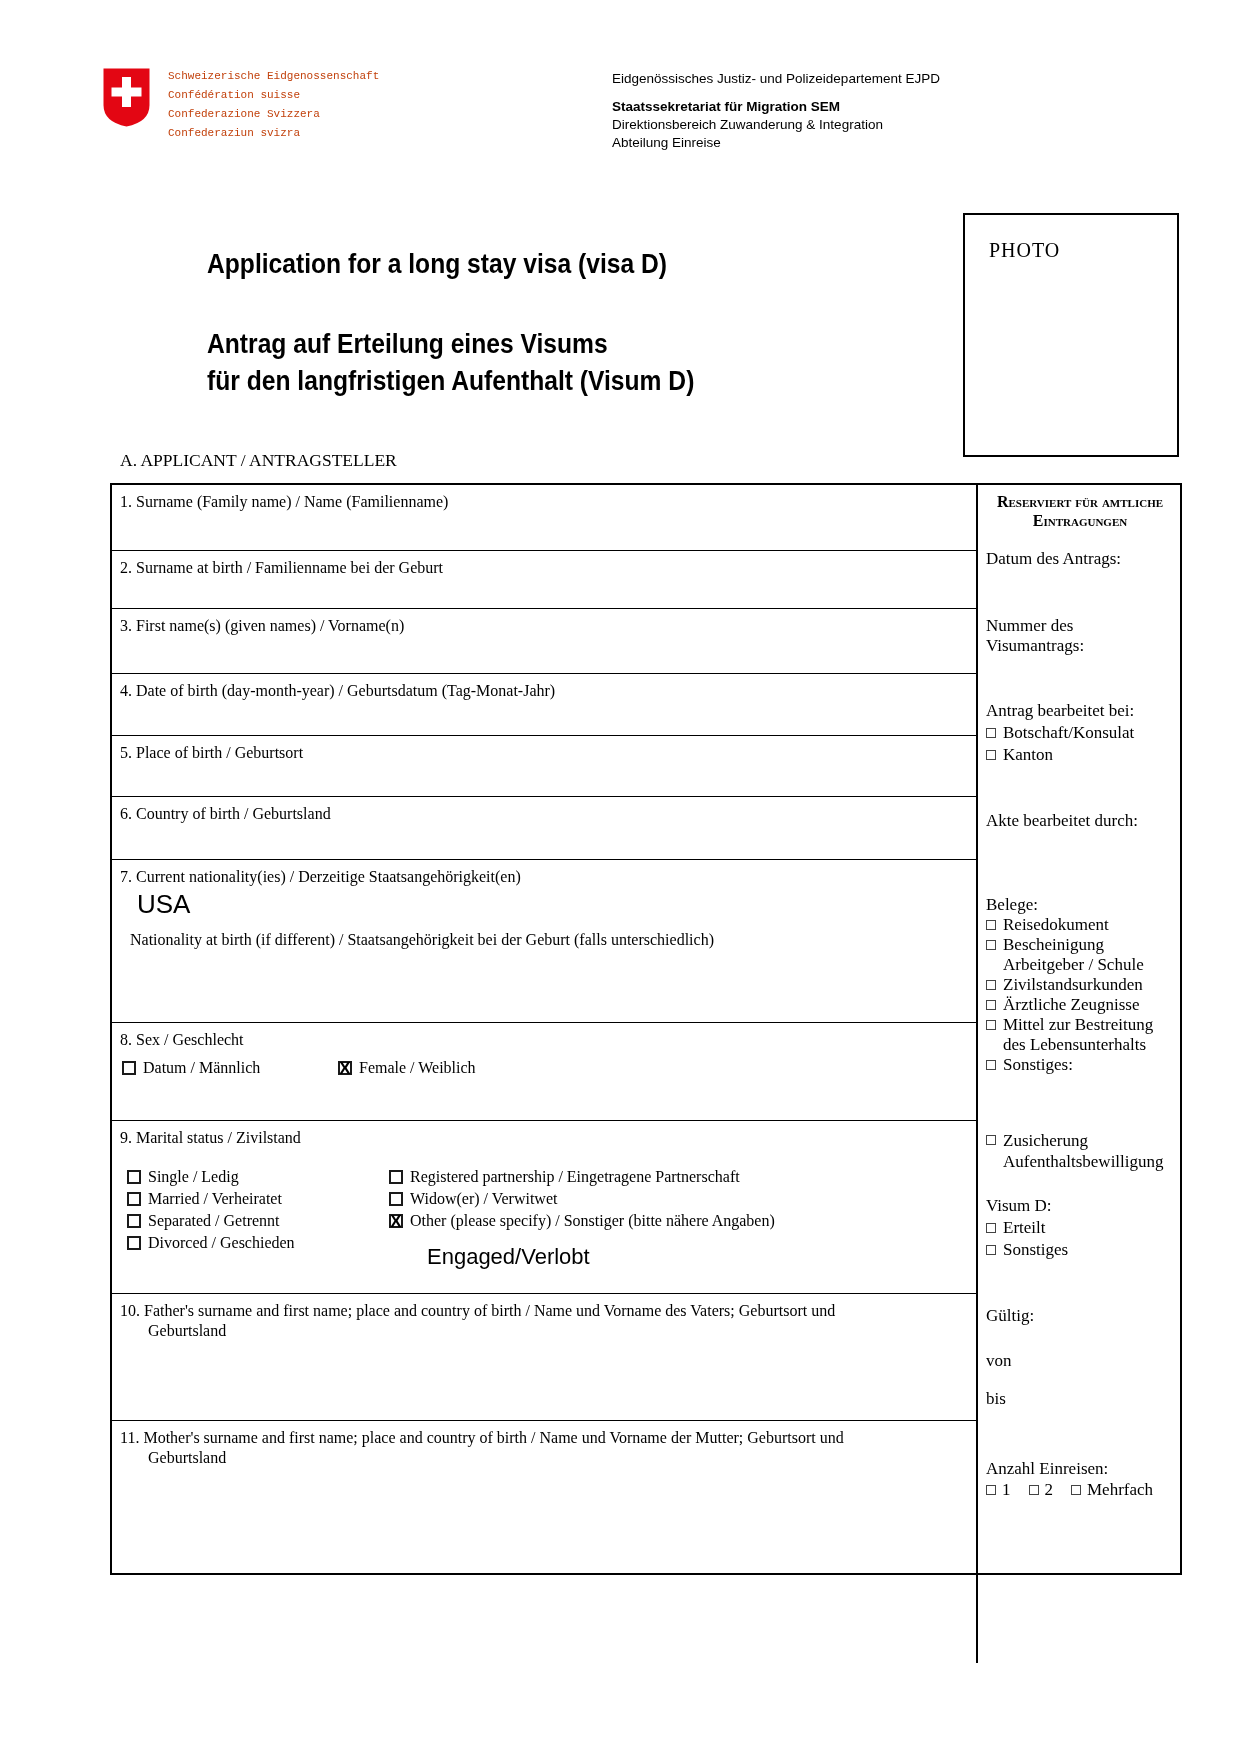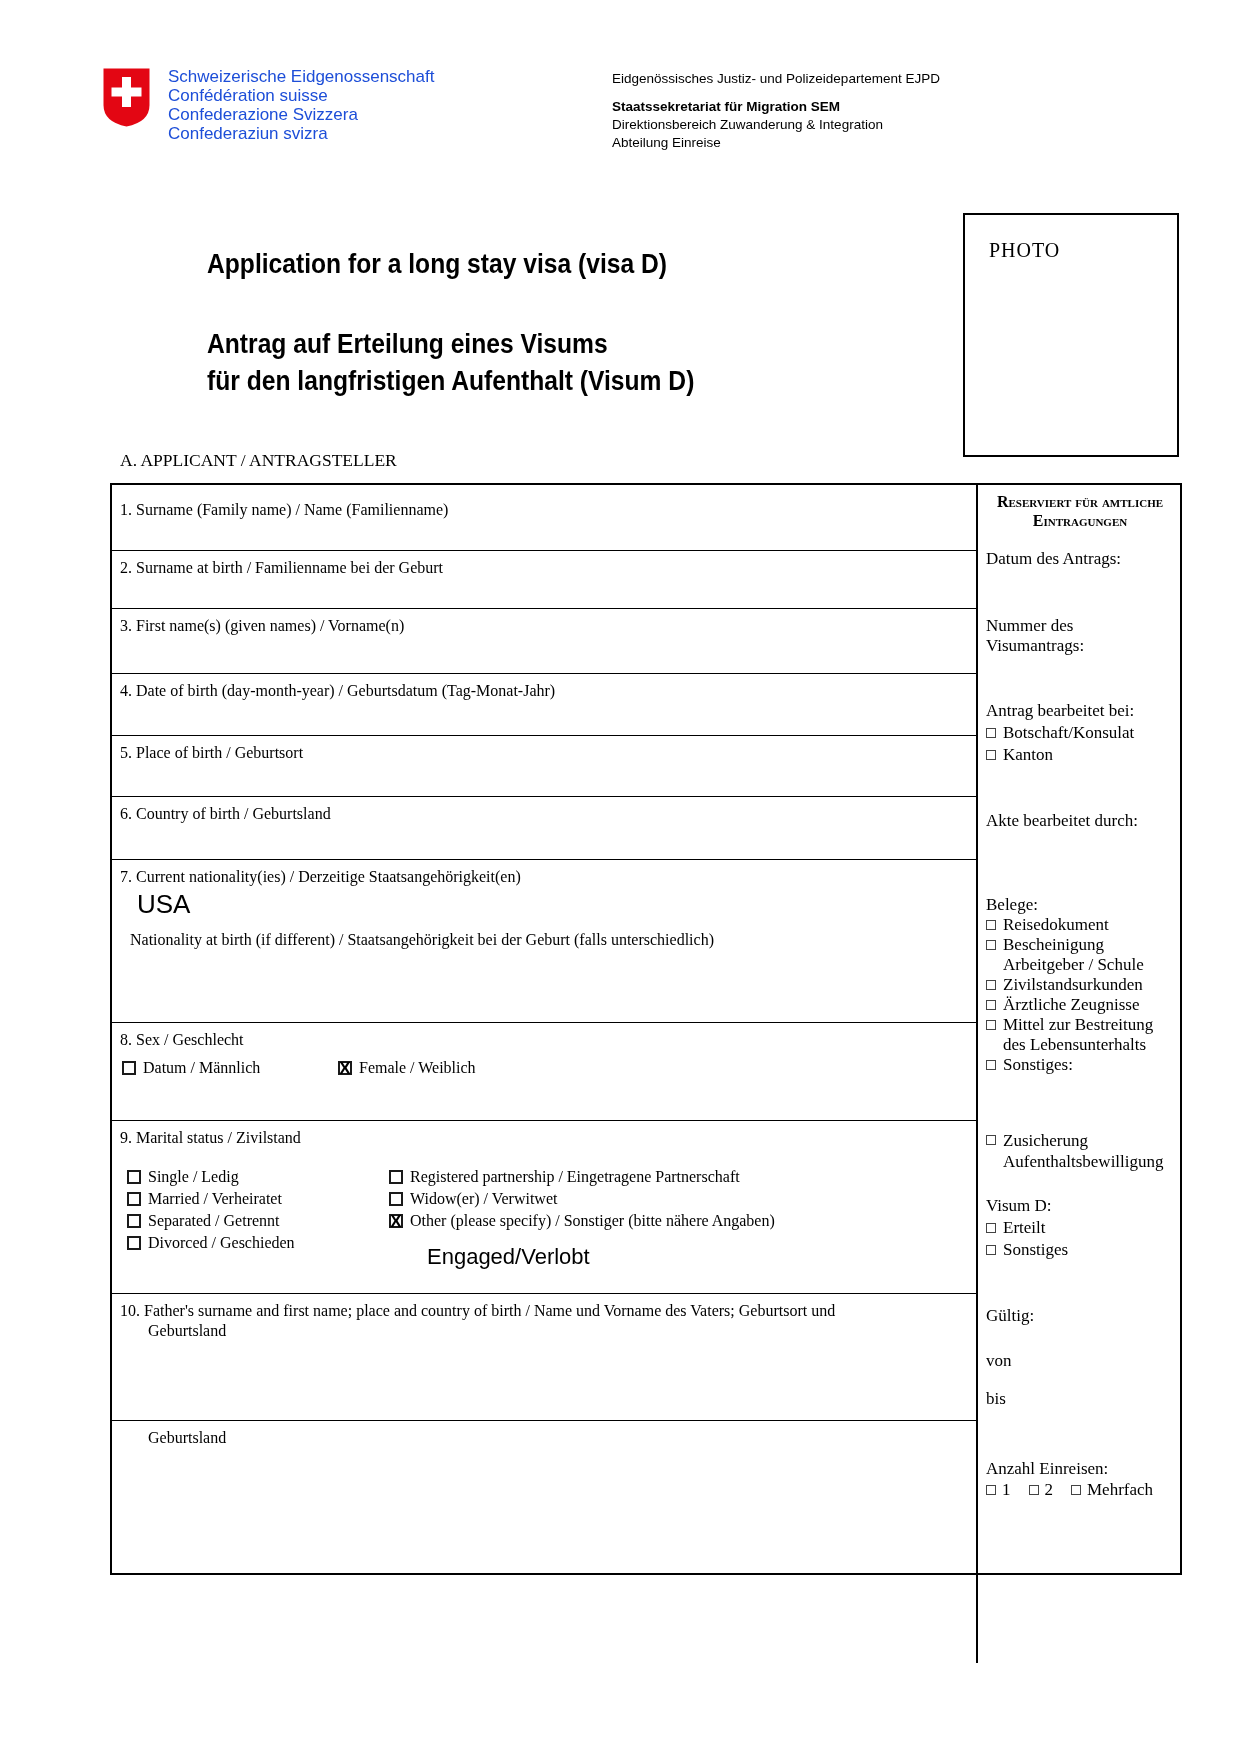--- a/index.html
+++ b/index.html
@@ -1,40 +1,40 @@
 <!DOCTYPE html>
 <html><head>
 <meta charset="utf-8">
 <style>
   html,body{margin:0;padding:0;background:#e8e8e8;}
   .page{position:relative;width:1241px;height:1755px;background:#ffffff;margin:0 auto;overflow:hidden;
         font-family:"Liberation Serif", serif;color:#000;}
   
   .logo-wrap{position:absolute;left:103px;top:68px;}
-  .logo-text{position:absolute;left:168px;top:67px;font-family:Liberation Sans, sans-serif;
-             font-size:17px;line-height:19px;color:#1d4ed8;}
+  .logo-text{position:absolute;left:168px;top:67px;font-family:Liberation Mono, monospace;
+             font-size:11px;line-height:19px;color:#c2410c;}
   .dept{position:absolute;left:612px;top:71px;font-family:"Liberation Sans",sans-serif;font-size:13.5px;color:#000;}
   .dept .l1{margin-bottom:12px;}
   .dept .bold{font-weight:bold;}
   .dept .grp{line-height:18px;}
   
   .title-en{position:absolute;left:207px;top:248px;font-family:"Liberation Sans",sans-serif;
             font-weight:bold;font-size:28px;transform:scaleX(0.88);transform-origin:left top;white-space:nowrap;}
   .title-de{position:absolute;left:207px;top:325px;font-family:"Liberation Sans",sans-serif;
             font-weight:bold;font-size:28px;line-height:37px;transform:scaleX(0.88);transform-origin:left top;white-space:nowrap;}
   
   .photo{position:absolute;left:963px;top:213px;width:216px;height:244px;border:2.5px solid #000;box-sizing:border-box;}
   .photo span{position:absolute;left:24px;top:24px;font-size:20px;letter-spacing:1px;}
   
   .section-a{position:absolute;left:120px;top:450px;font-size:17.5px;}
   
   .tbl{position:absolute;left:110px;top:483px;width:1072px;height:1092px;border:2px solid #000;box-sizing:border-box;}
   .row{position:absolute;left:0;width:864px;box-sizing:border-box;padding:7px 10px 0 8px;font-size:16px;line-height:20px;}
   .row + .row, .row.bt{border-top:1.5px solid #000;}
-  .r1{top:8px;height:65px;}
+  .r1{top:0;height:65px;}
   .r2{top:65px;height:58px;}
   .r3{top:123px;height:65px;}
   .r4{top:188px;height:62px;}
   .r5{top:250px;height:61px;}
   .r6{top:311px;height:63px;}
   .r7{top:374px;height:163px;}
   .r8{top:537px;height:98px;}
   .r9{top:635px;height:173px;}
   .r10{top:808px;height:127px;}
   .r11{top:935px;height:157px;}
@@ -182,20 +182,21 @@
       </div>
       <div class="engaged">Engaged/Verlobt</div>
     </div>
 
     <div class="row r10">
       <span class="hang1">10. Father's surname and first name;  place and country of birth / Name und Vorname des Vaters; Geburtsort und</span>
       <span class="hang2">Geburtsland</span>
     </div>
 
     <div class="row r11">
+      <span class="hang1">11. Mother's surname and first name;  place and country of birth / Name und Vorname der Mutter; Geburtsort und</span>
       <span class="hang2">Geburtsland</span>
     </div>
 
     <div class="official">
       <div class="ob oc-header">
         <div>Reserviert für amtliche</div>
         <div>Eintragungen</div>
       </div>
 
       <div class="ob" style="top:63px;">Datum des Antrags:</div>

